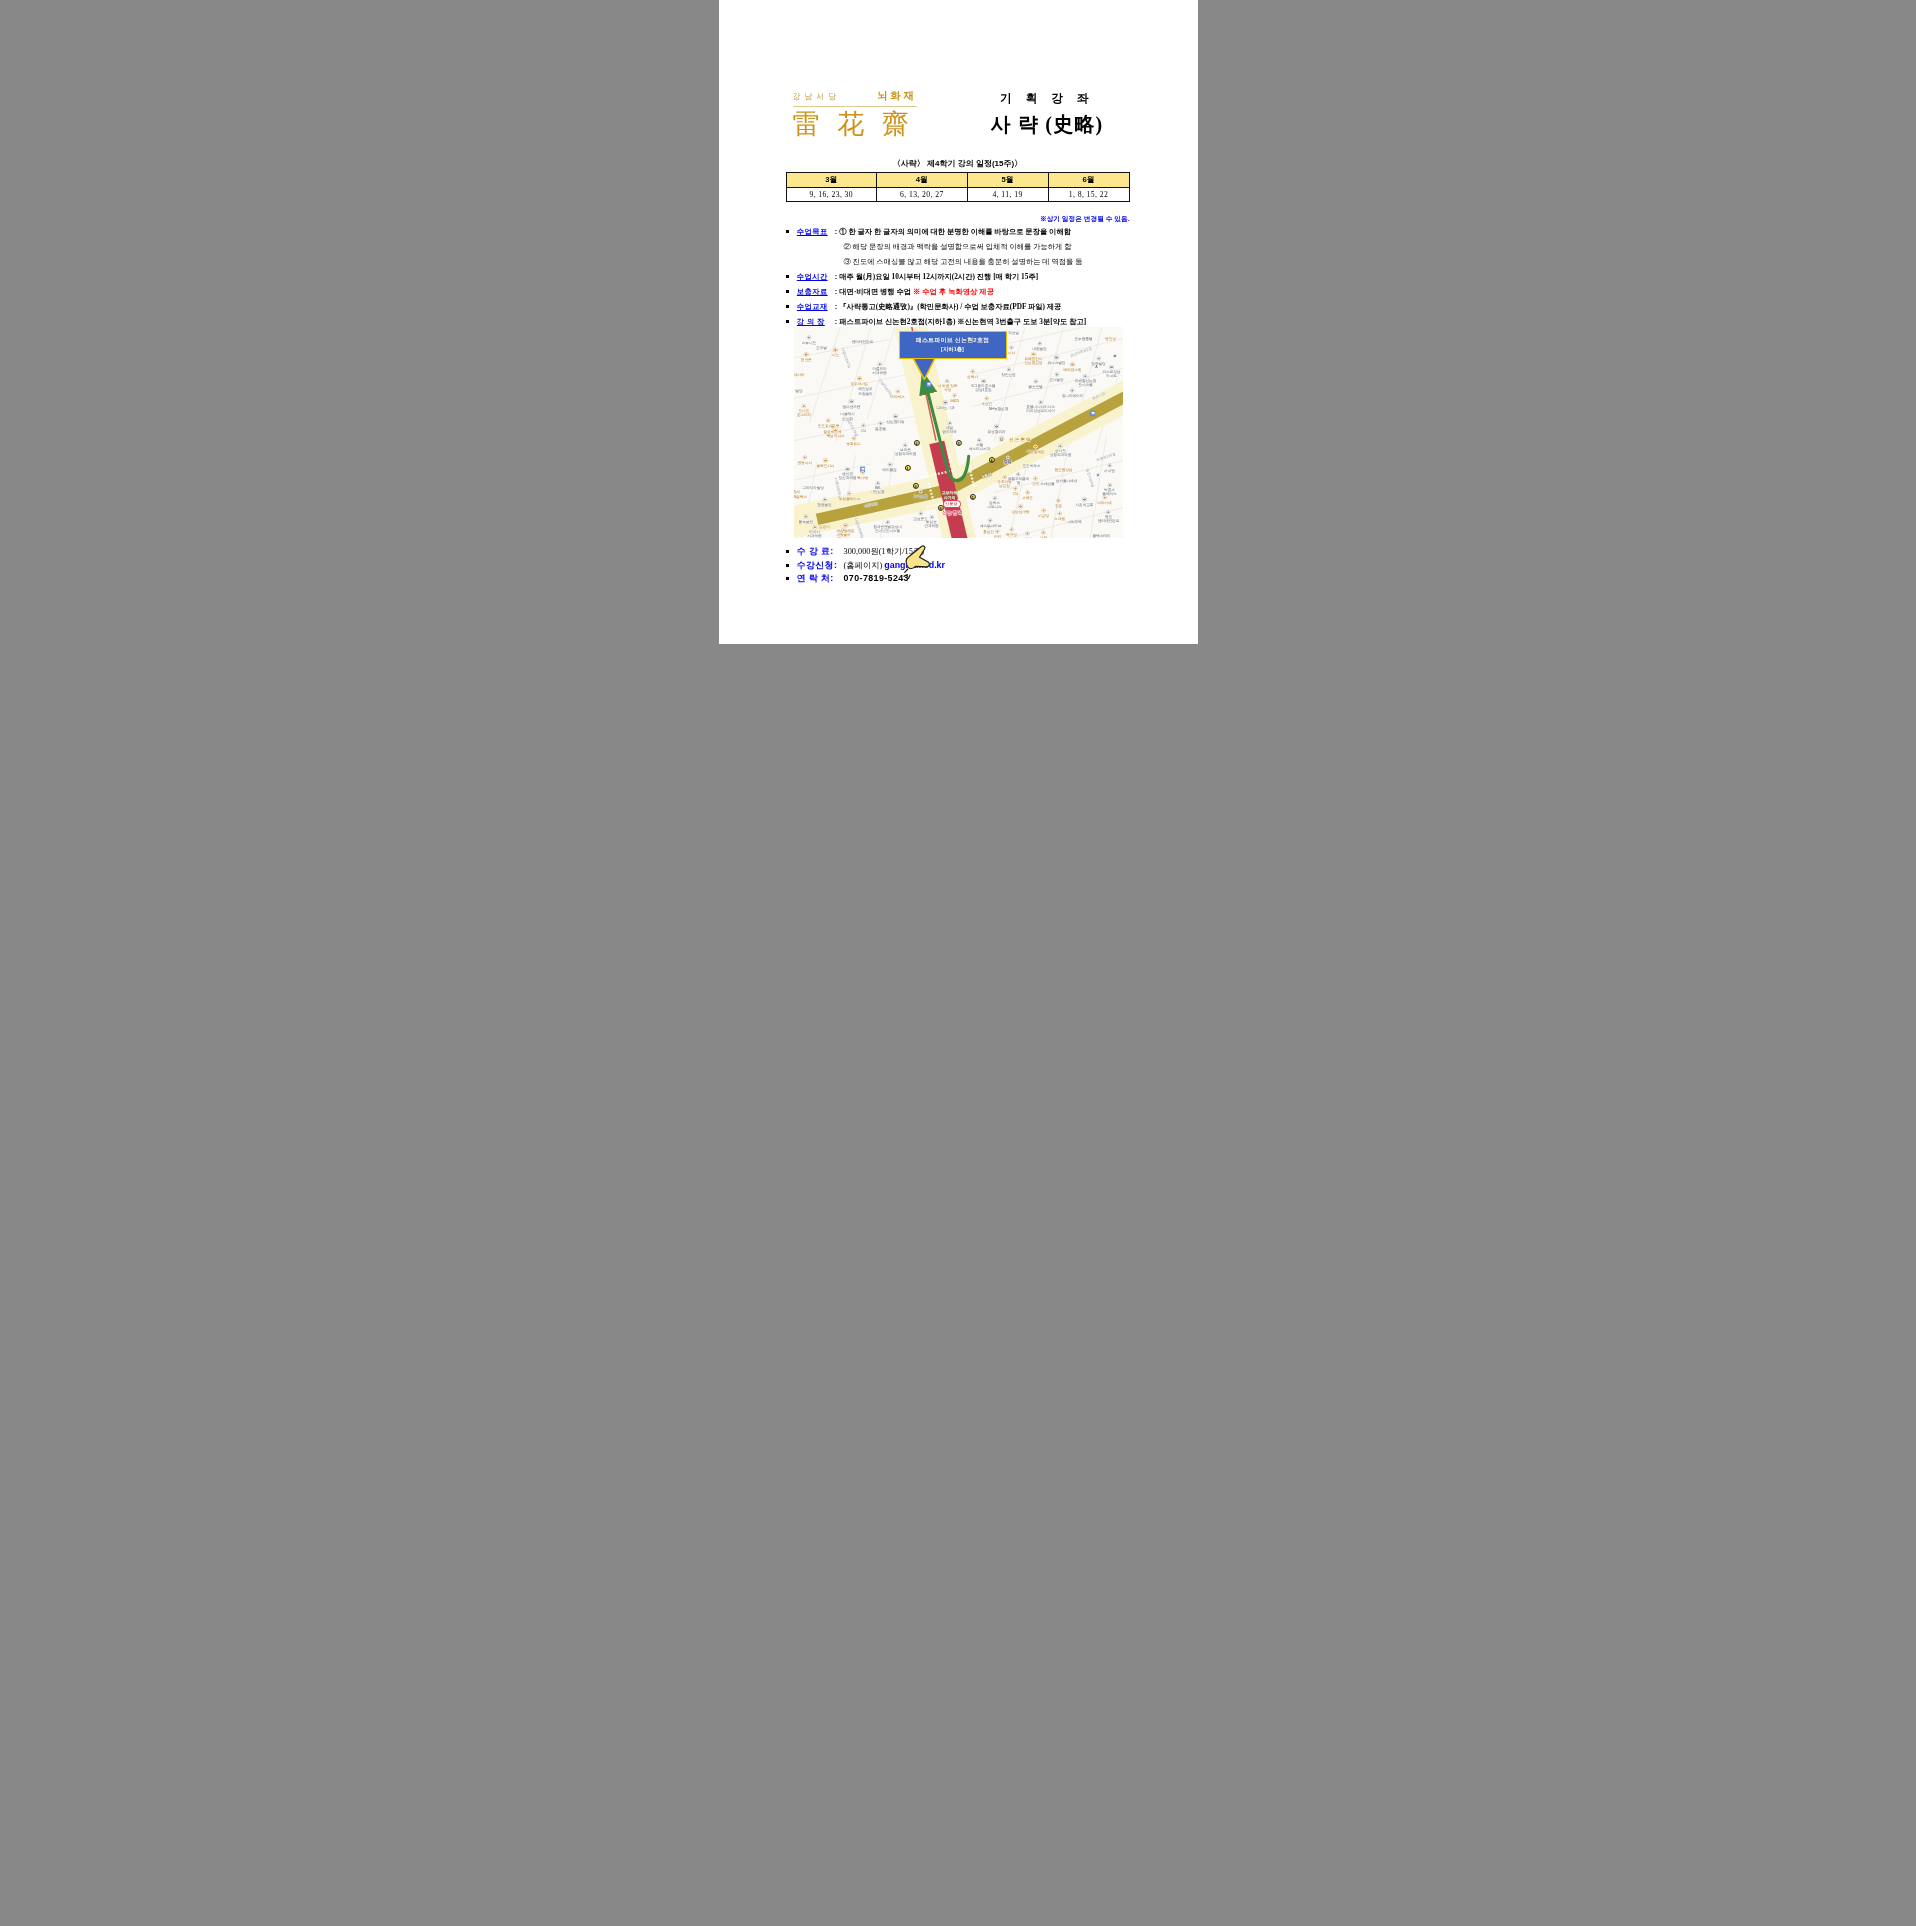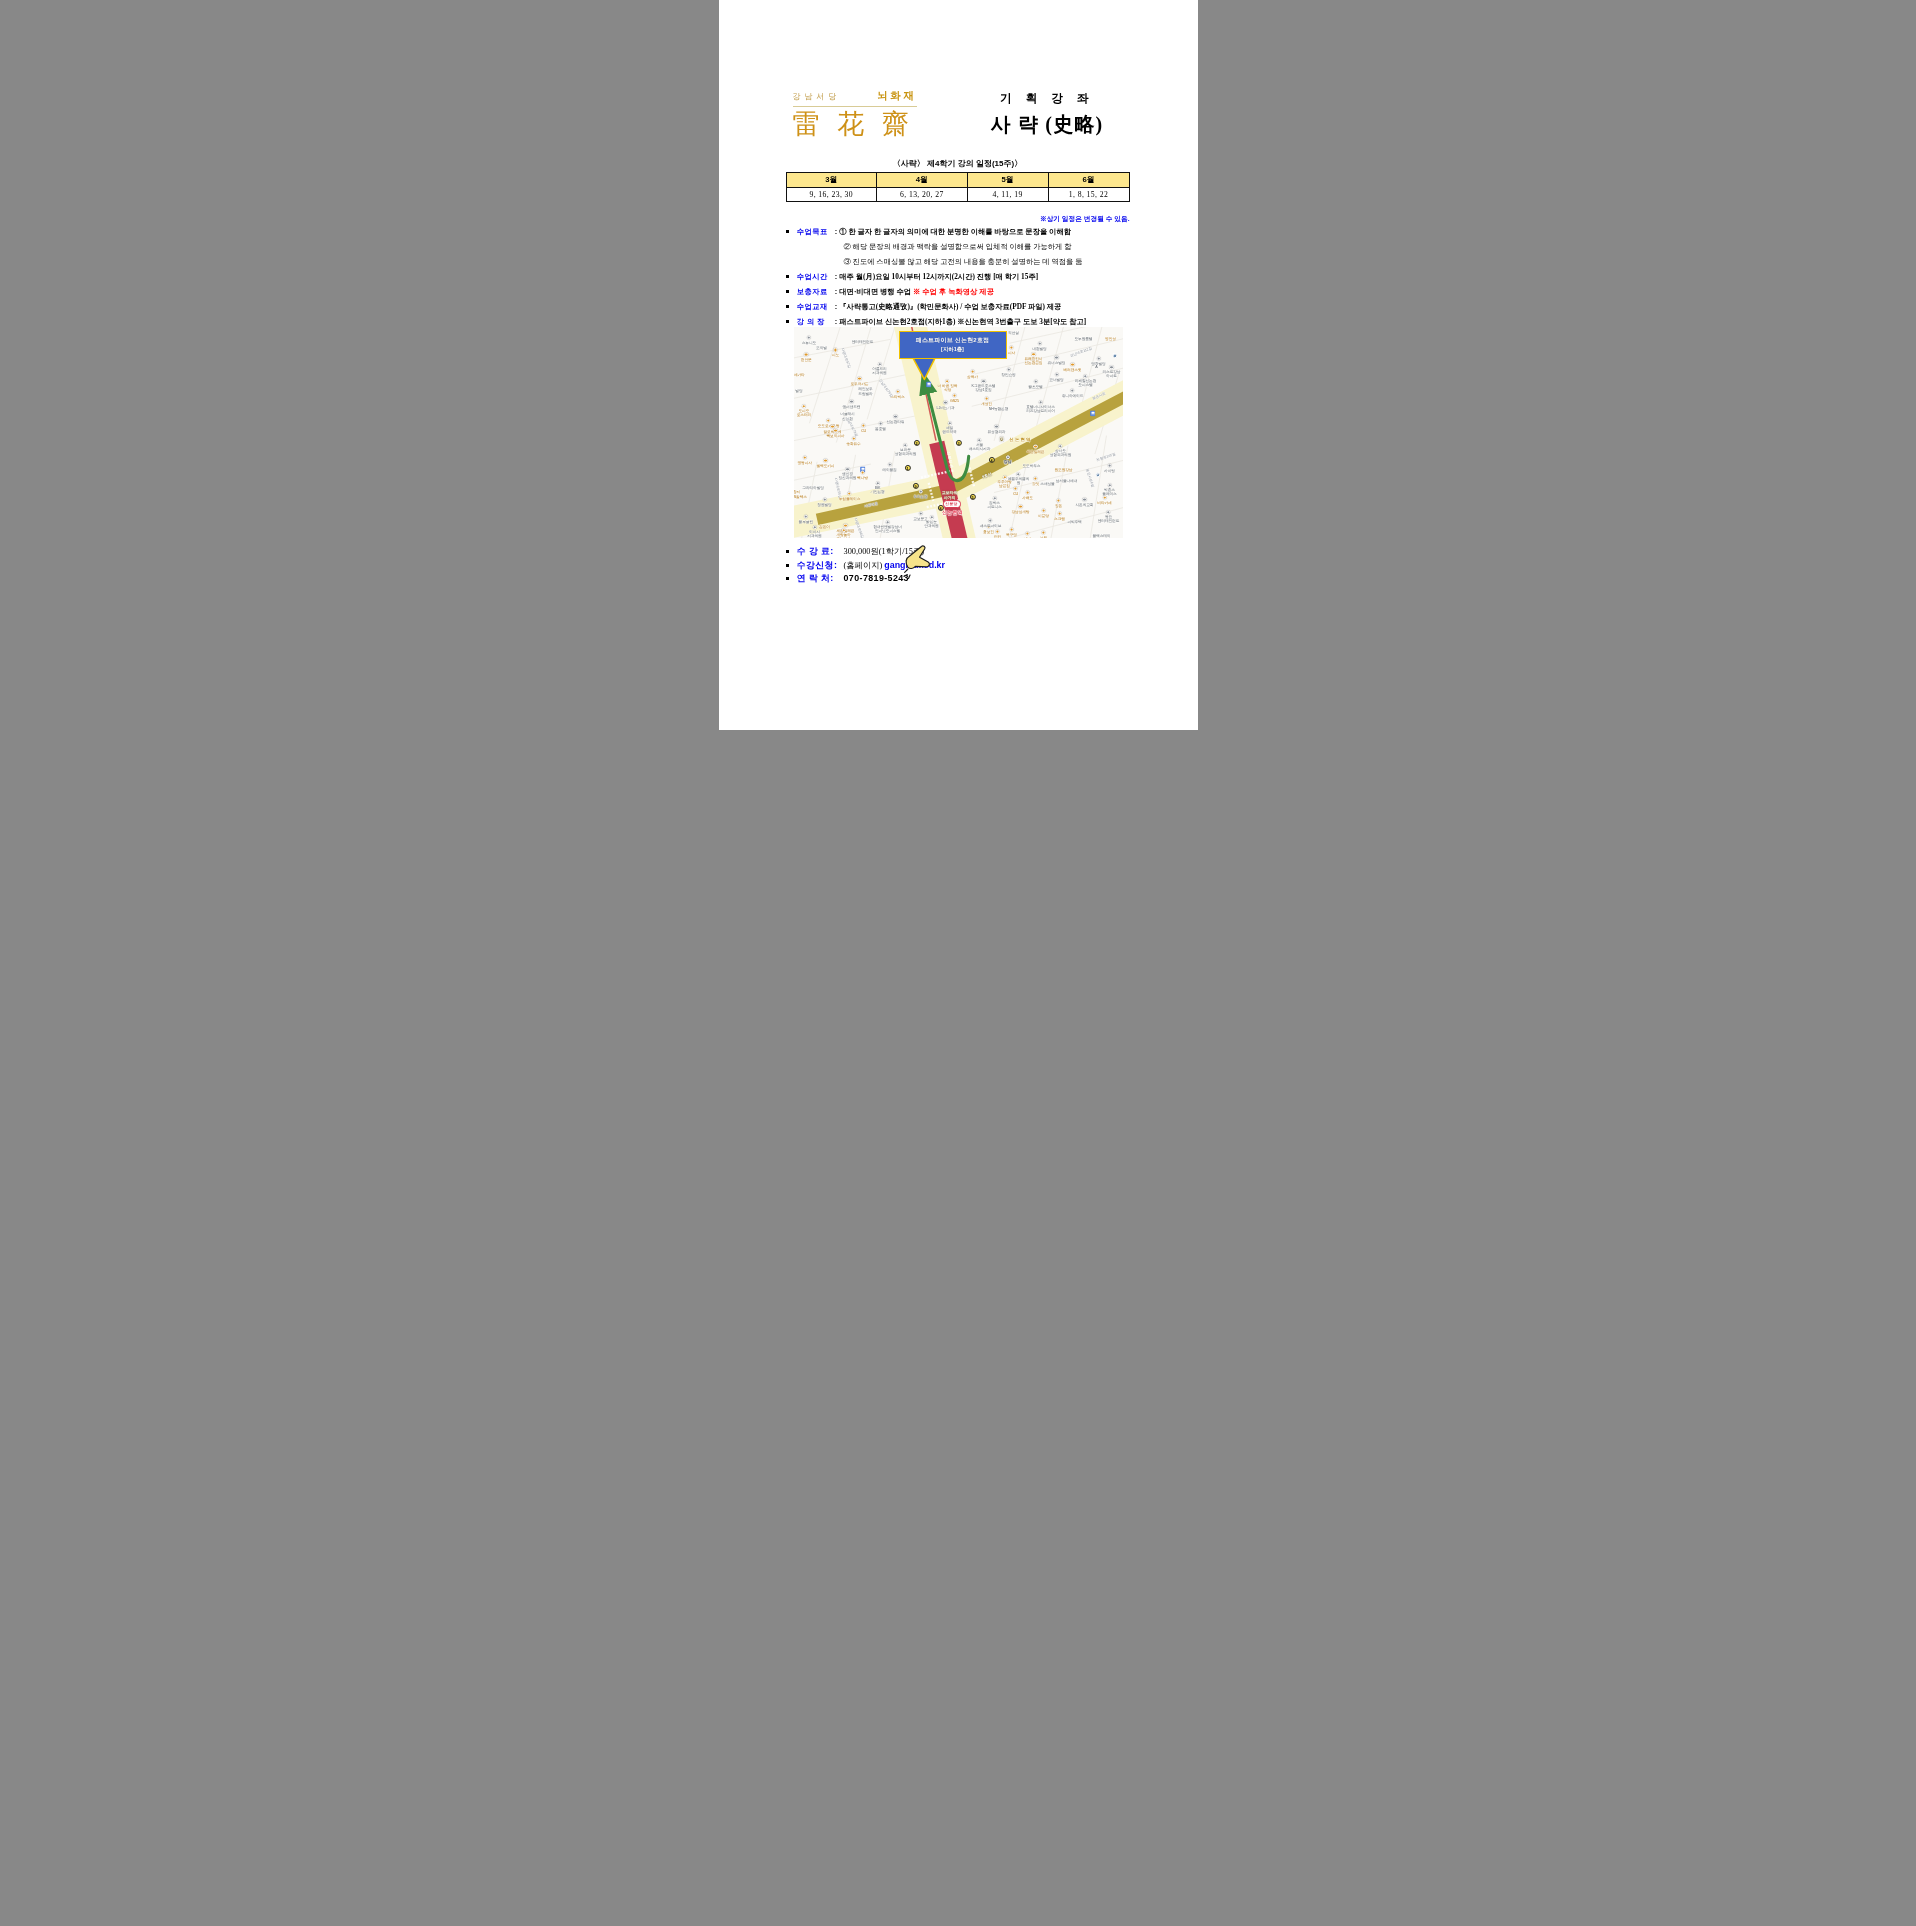--- a/index.html
+++ b/index.html
@@ -1,17 +1,17 @@
 <!DOCTYPE html>
 <html style="font-size:6.2px"><head>
 <meta charset="utf-8">
 <style>
   * { margin:0; padding:0; box-sizing:border-box; }
   body { background:#888; font-family:"Liberation Sans", sans-serif; }
-  .page { position:relative; width:479px; height:730px; background:#fff; margin:0 auto; overflow:hidden; }
+  .page { position:relative; width:479px; height:644px; background:#fff; margin:0 auto; overflow:hidden; }
 
   
   .logo { position:absolute; left:74px; top:89px; width:124px; }
   .logo-row { display:flex; align-items:baseline; justify-content:space-between; }
   .logo-academy { font-family:"Liberation Serif",serif; font-size:8px; color:#C09A45; letter-spacing:3.9px; }
   .logo-krname { font-family:"Liberation Serif",serif; font-size:10.4px; font-weight:700; color:#C8930F; letter-spacing:2.7px; }
   .logo-line { border-bottom:0.8px solid #D8CB96; margin-top:3.1px; }
   .logo-hanja { font-family:"Liberation Serif",serif; font-size:27px; line-height:1.2; color:#CE9117; letter-spacing:17.7px; margin-right:-17.7px; white-space:nowrap; margin-top:0.8px; }
 
   
@@ -23,21 +23,21 @@
   .table-title { position:absolute; left:67px; top:158px; width:344px; text-align:center; font-size:8px; font-weight:800; }
   table.schedule { position:absolute; left:67px; top:172px; width:344px; border-collapse:collapse; table-layout:fixed; text-align:center; border-top:1.5px solid #000; border-bottom:1.5px solid #000; }
   table.schedule th { height:14.6px; font-size:7.7px; font-weight:800; border:0.6px solid #111; }
   table.schedule td { height:14.3px; font-family:"Liberation Serif",serif; font-size:7.7px; letter-spacing:0.4px; border:0.6px solid #111; background:#fff; }
   .note { position:absolute; left:67px; top:215px; width:344px; text-align:right; font-size:6.7px; font-weight:800; }
 
   
   .details { position:absolute; left:66px; top:224px; width:351px; font-size:7.3px; }
   .d-item { position:relative; line-height:15px; }
   .sq { position:absolute; left:1.5px; top:6.2px; width:2.7px; height:2.7px; background:#000; }
-  .d-label { display:inline-block; min-width:36px; margin-left:12.3px; font-weight:800; letter-spacing:0.4px; }
+  .d-label { display:inline-block; min-width:36px; margin-left:12.3px; font-weight:800; letter-spacing:0.4px;text-decoration:underline; }
   .d-colon { font-weight:800; }
   .d-text { font-family:"Liberation Serif",serif; color:#000;font-weight:bold; }
   .d-cont { font-family:"Liberation Serif",serif; padding-left:59px; line-height:15px; }
   .red-note { color:#FF0000; font-weight:800; font-family:"Liberation Sans",sans-serif; }
 
   
   .map-wrap { position:absolute; left:75px; top:327px; width:329px; height:211px; background:#FAF9F6; overflow:hidden; }
   .map-wrap svg.roads { position:absolute; left:0; top:0; z-index:1; }
   .ml { position:absolute; z-index:3; display:flex; flex-direction:column; align-items:center; gap:0.4px;
         font-size:3.7px; line-height:1.15; letter-spacing:-0.1px; text-align:center; white-space:nowrap;

